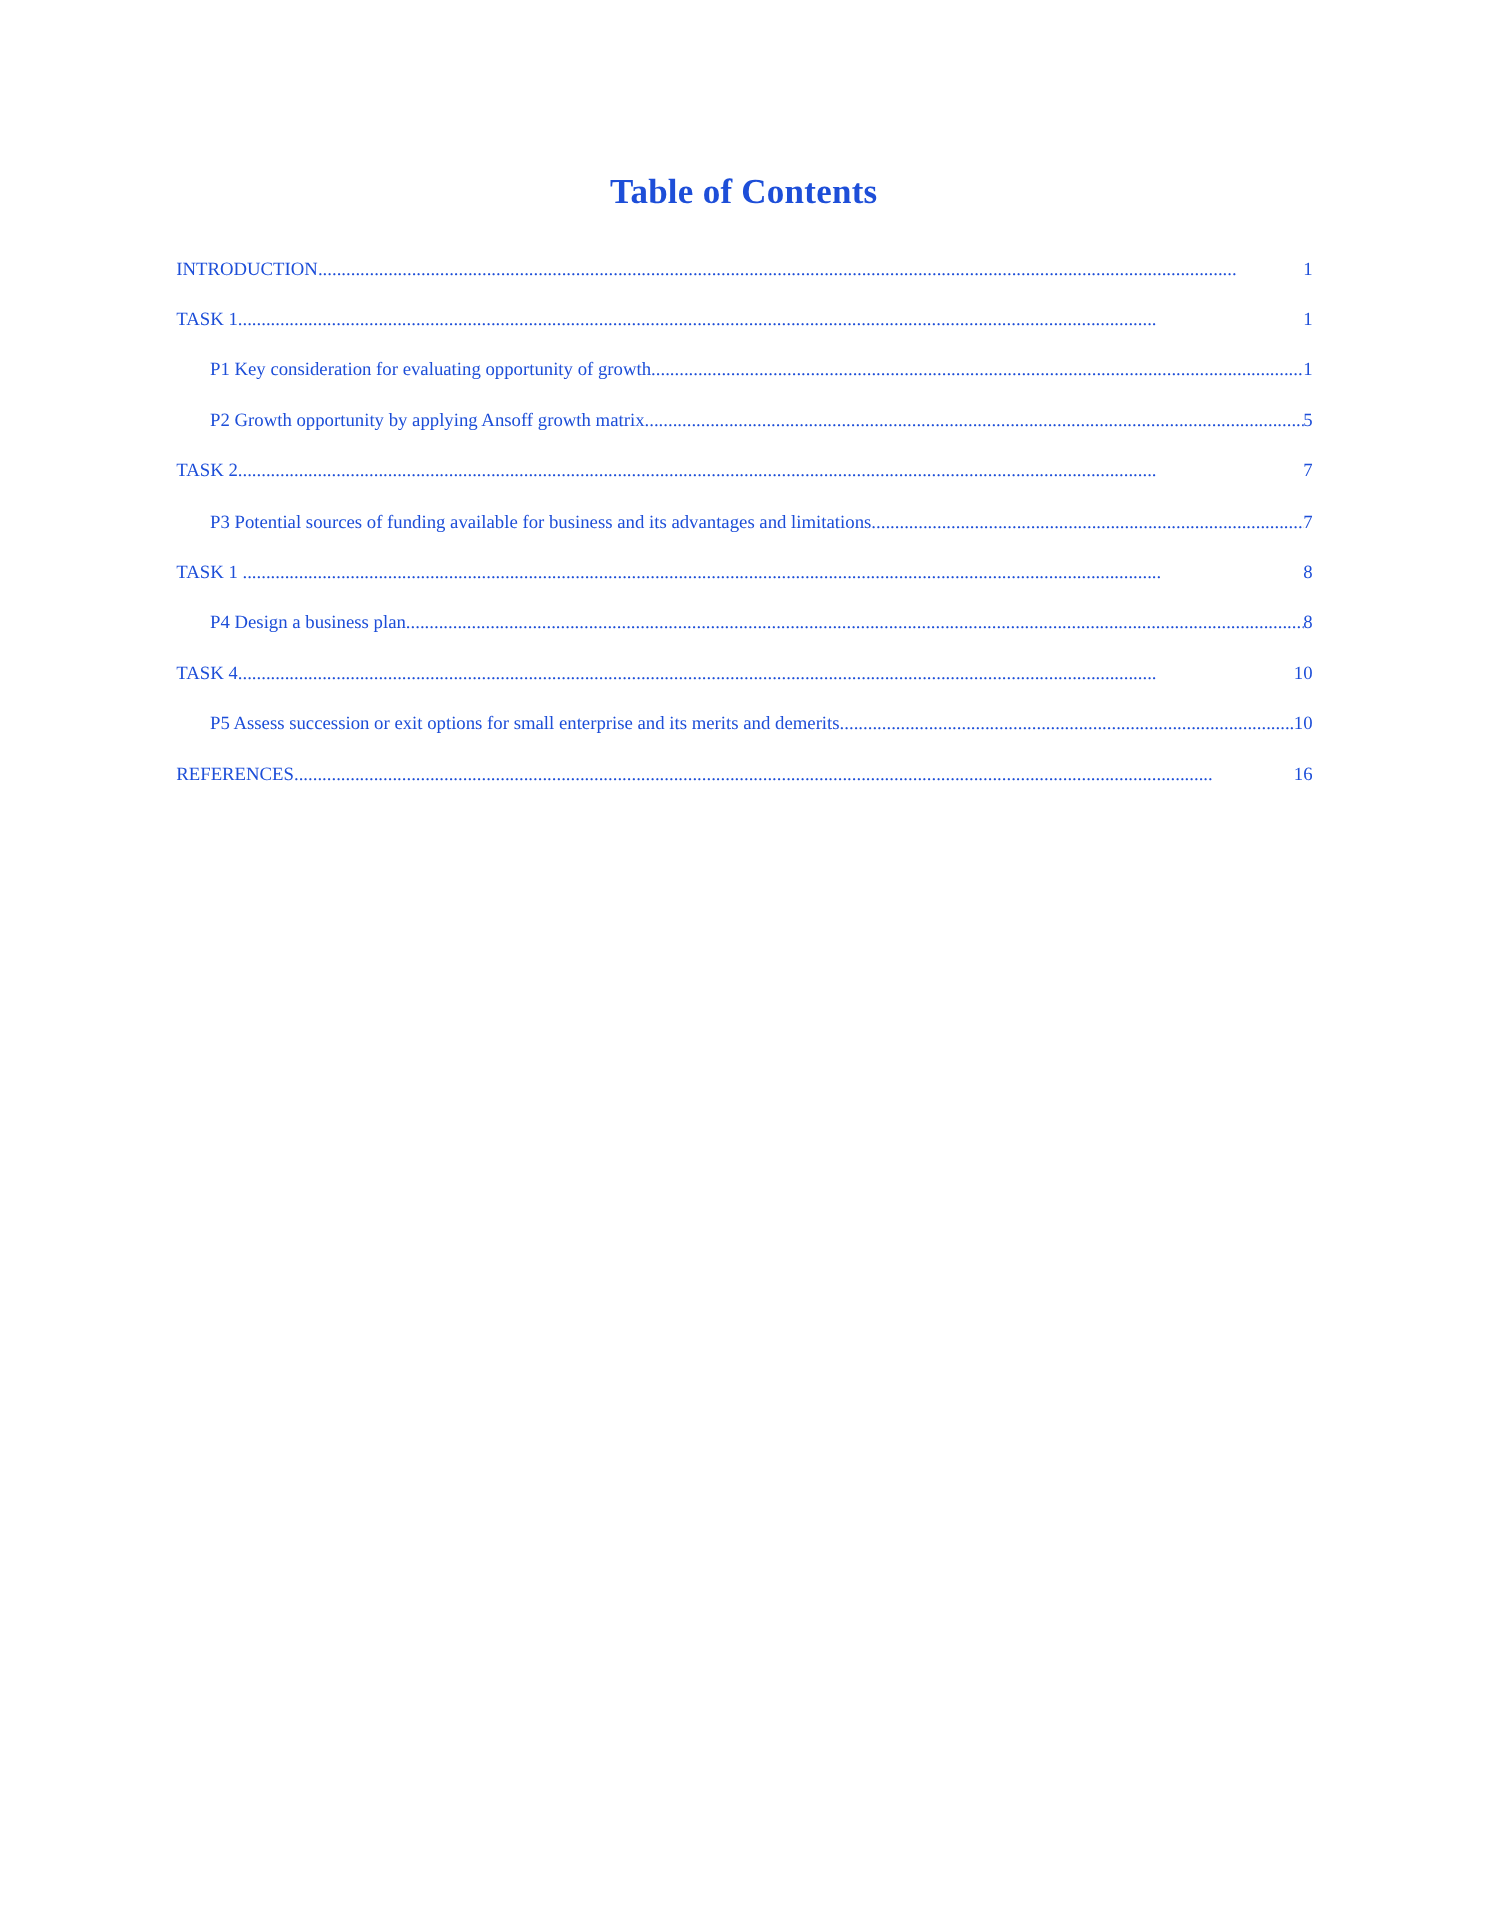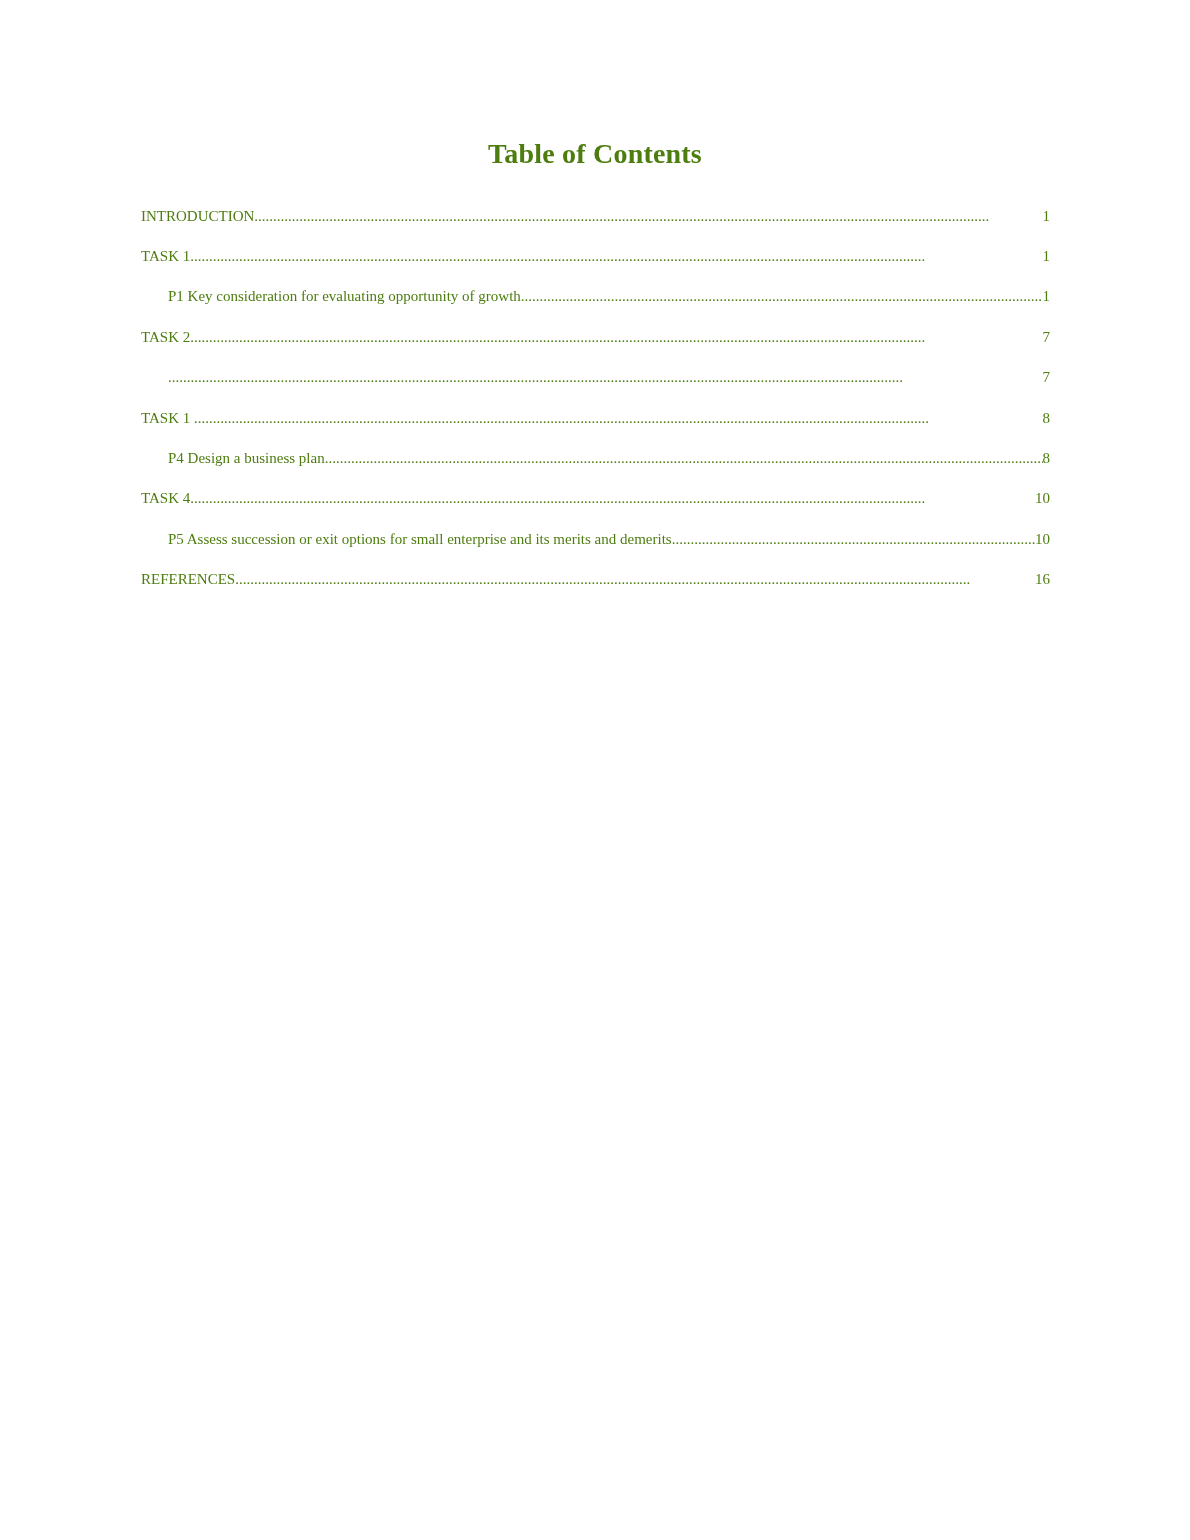--- a/index.html
+++ b/index.html
@@ -5,21 +5,21 @@
   html, body {
     margin: 0;
     padding: 0;
     background: #ffffff;
   }
   .page {
     position: relative;
     width: 1190px;
     height: 1540px;
     background: #ffffff;
-    color: #4d7c0f;
+    color: #1d4ed8;
     font-family: "Liberation Serif", "DejaVu Serif", serif;
     overflow: hidden;
     box-sizing: border-box;
   }
   .doc-title {
     margin-top: 137px;
     text-align: center;
     font-size: 28px;
     font-weight: bold;
     line-height: 1.2;
@@ -81,28 +81,34 @@
         <span class="toc-dots"></span>
         <span class="toc-page">1</span>
     </div>
 
     <div class="toc-row level-1">
       <span class="toc-label">P1 Key consideration for evaluating opportunity of growth</span>
         <span class="toc-dots"></span>
         <span class="toc-page">1</span>
     </div>
 
+    <div class="toc-row level-1">
+      <span class="toc-label">P2 Growth opportunity by applying Ansoff growth matrix</span>
+        <span class="toc-dots"></span>
+        <span class="toc-page">5</span>
+    </div>
 
     <div class="toc-row level-0">
       <span class="toc-label">TASK 2</span>
         <span class="toc-dots"></span>
         <span class="toc-page">7</span>
     </div>
 
     <div class="toc-row level-1">
+      <span class="toc-label">P3 Potential sources of funding available for business and its advantages and limitations</span>
         <span class="toc-dots"></span>
         <span class="toc-page">7</span>
     </div>
 
     <div class="toc-row level-0">
       <span class="toc-label">TASK 1 </span>
         <span class="toc-dots"></span>
         <span class="toc-page">8</span>
     </div>
 

